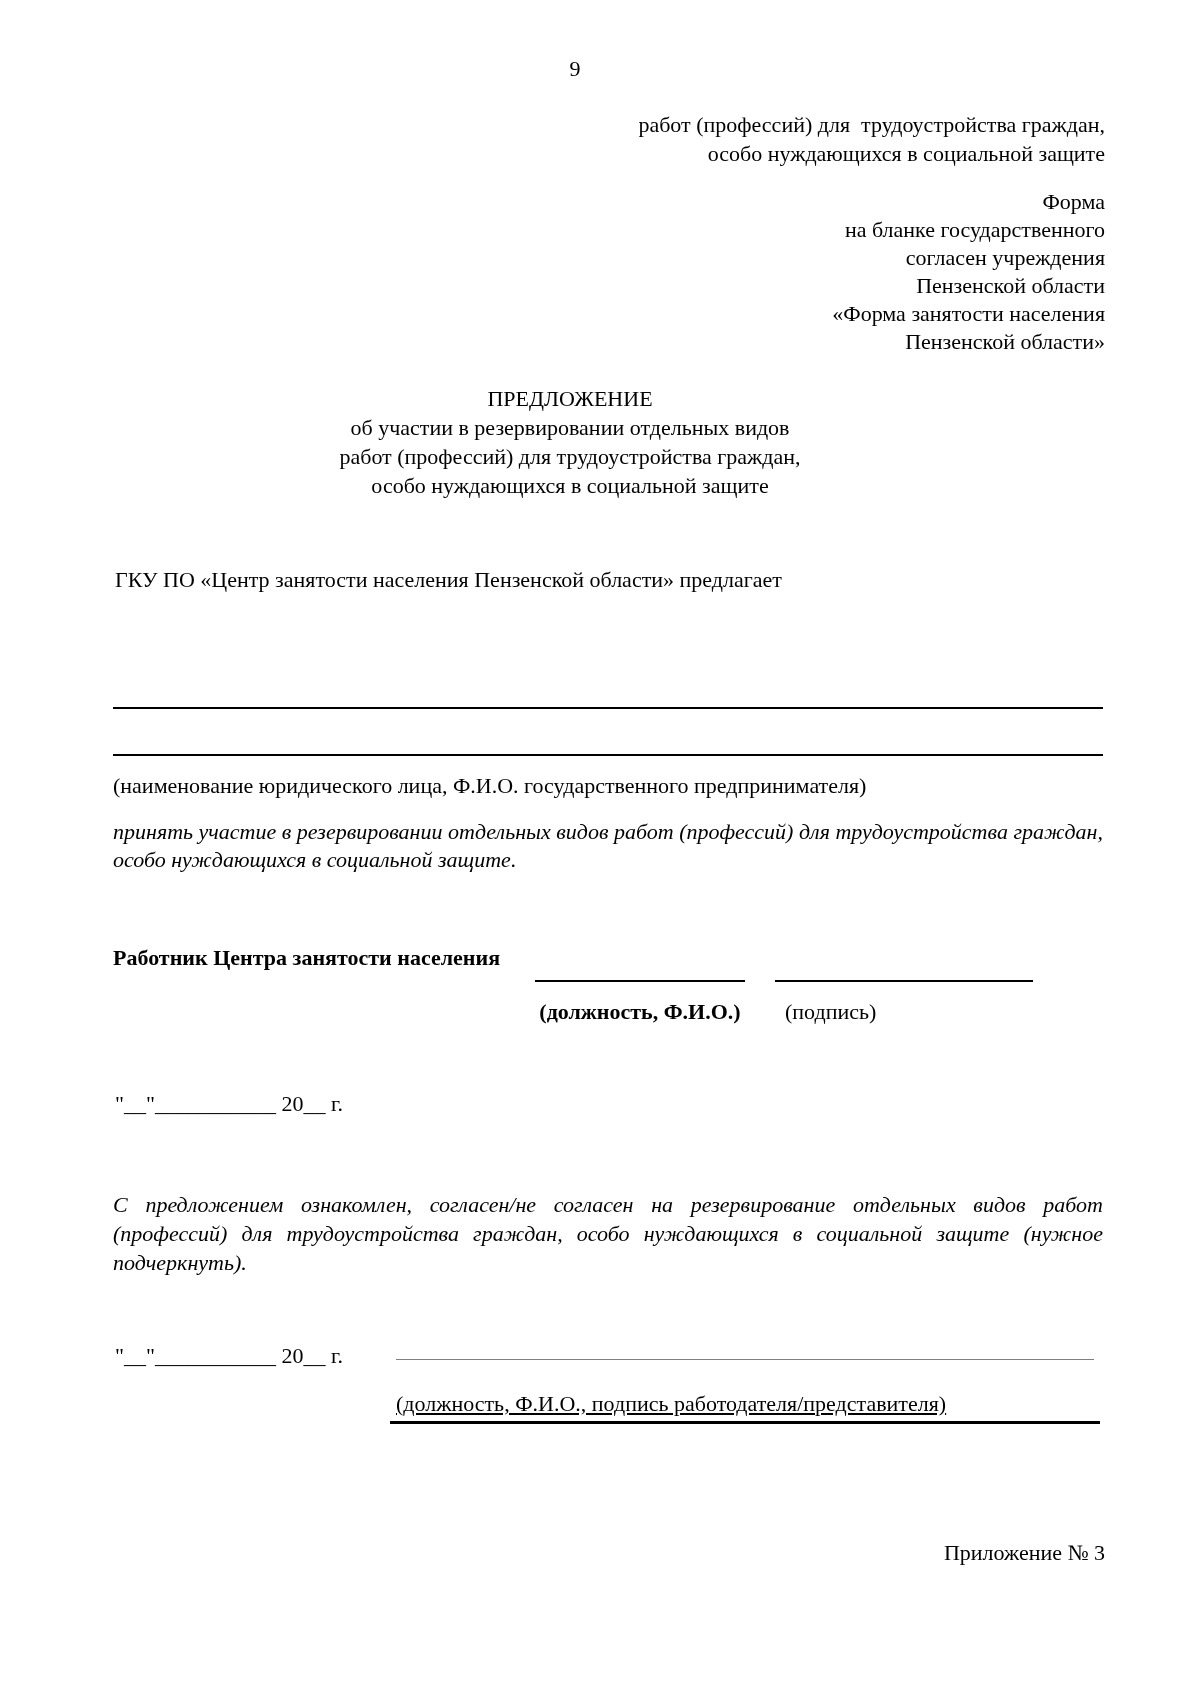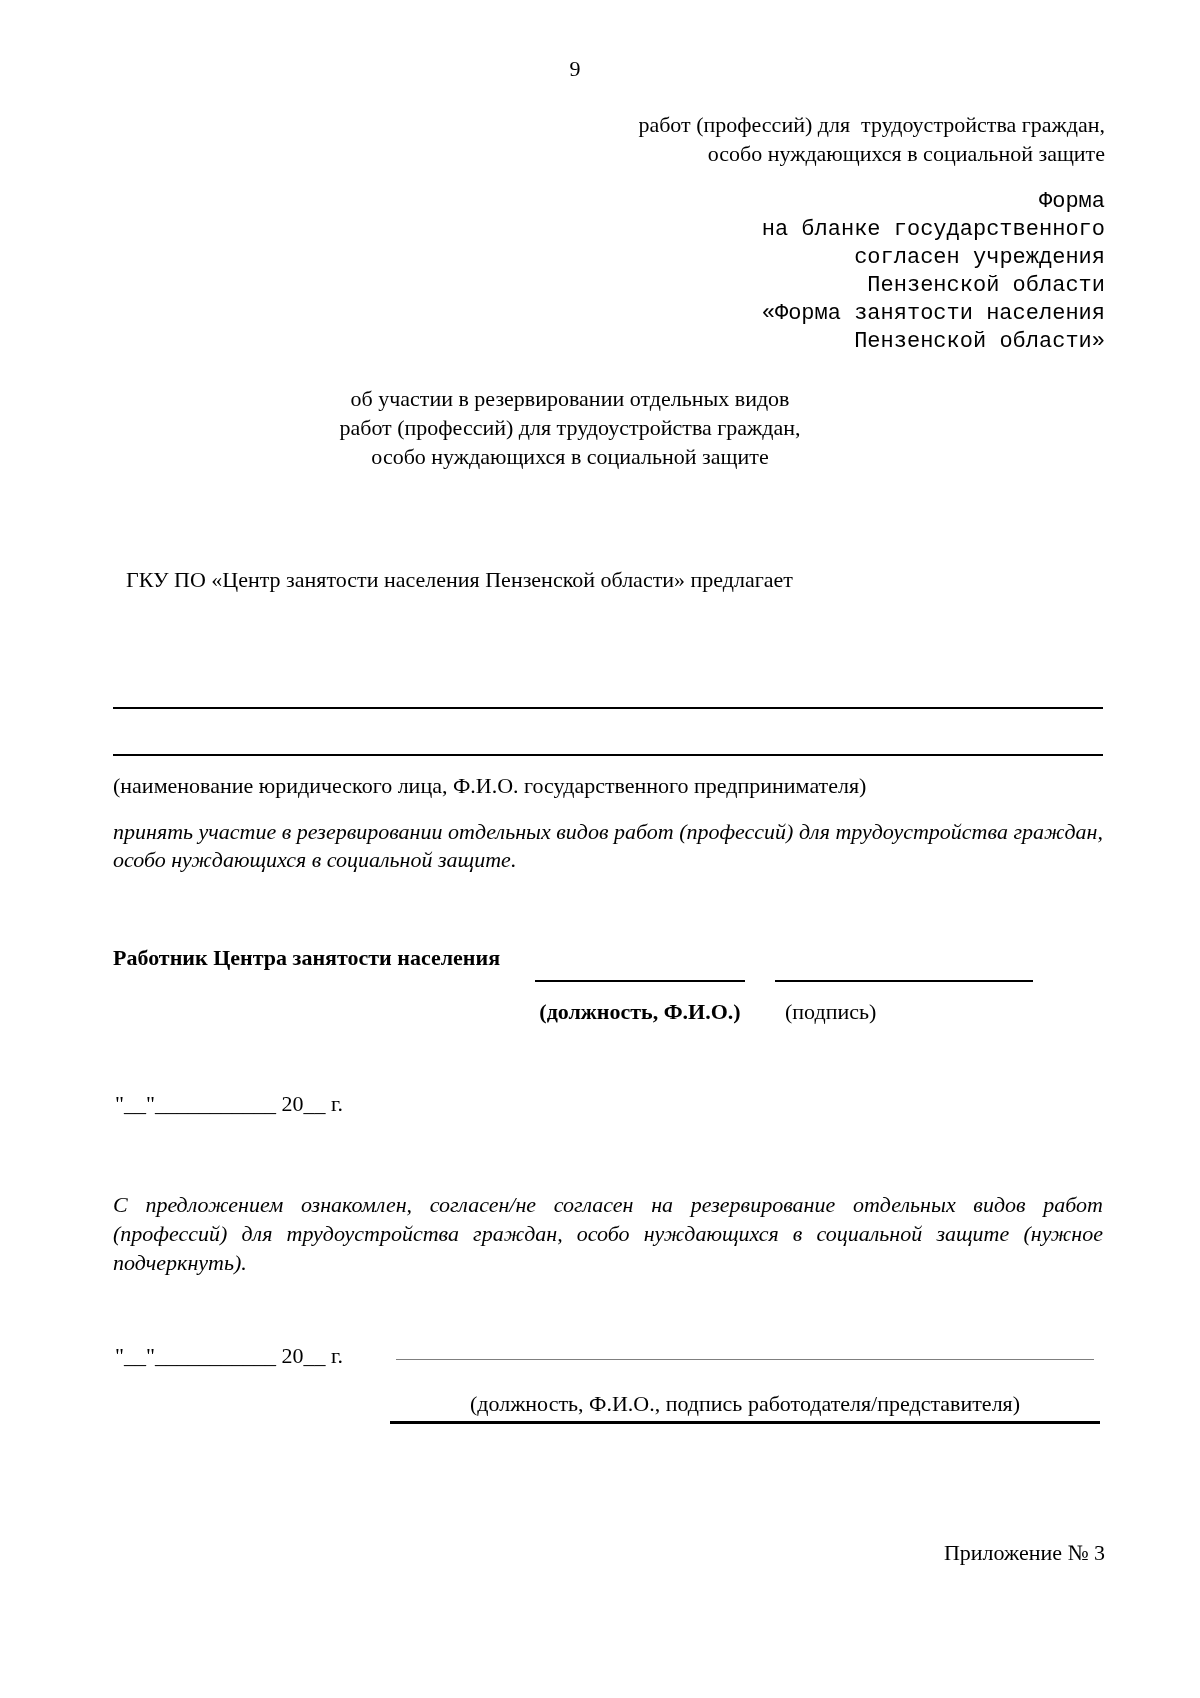--- a/index.html
+++ b/index.html
@@ -23,30 +23,30 @@
   .page-number {
     top: 55px; left: 0; width: 1150px;
     text-align: center;
   }
   .right-block {
     right: 95px;
     text-align: right;
     line-height: 29px;
   }
   .continuation { top: 110px; }
-  .form-note    { top: 188px; line-height: 28px; font-family: Liberation Mono, monospace; }
+  .form-note    { top: 188px; line-height: 28px; }
   .pre { white-space: pre; }
 
   .title-block {
     top: 384px; left: 113px; width: 914px;
     text-align: center;
     line-height: 29px;
   }
 
-  .offer-lead { top: 566px; left: 126px; text-align: right; }
+  .offer-lead { top: 566px; left: 115px; text-align: right; }
 
   .blank-rule {
     height: 2px;
     background: #000000;
   }
   .rule-1 { top: 707px; left: 113px; width: 990px; }
   .rule-2 { top: 754px; left: 113px; width: 990px; }
 
   .org-caption { top: 772px; left: 113px; }
 
@@ -69,21 +69,22 @@
 
   .date-1 { top: 1090px; left: 115px; }
   .date-2 { top: 1342px; left: 115px; }
 
   .thin-line {
     top: 1359px; left: 396px; width: 698px; height: 1px;
     background: #7f7f7f;
   }
   .employer-caption {
     top: 1390px; left: 396px; width: 698px;
-    text-align: center;
+    text-align: left;
+    text-decoration: underline;
   }
   .thick-line {
     top: 1421px; left: 390px; width: 710px; height: 3px;
     background: #000000;
   }
 
   .appendix      { top: 1538px; }
   .appendix-note { top: 1566px; }
 </style>
 </head>
@@ -101,20 +102,21 @@
   <div class="abs right-block form-note">
     <div>Форма</div>
     <div>на бланке государственного</div>
     <div>согласен учреждения</div>
     <div>Пензенской области</div>
     <div>«Форма занятости населения</div>
     <div>Пензенской области»</div>
   </div>
 
   <div class="abs title-block">
+    <div>ПРЕДЛОЖЕНИЕ</div>
     <div>об участии в резервировании отдельных видов</div>
     <div>работ (профессий) для трудоустройства граждан,</div>
     <div>особо нуждающихся в социальной защите</div>
   </div>
 
   <div class="abs offer-lead">ГКУ ПО «Центр занятости населения Пензенской области» предлагает</div>
 
   <div class="abs blank-rule rule-1"></div>
   <div class="abs blank-rule rule-2"></div>
 

